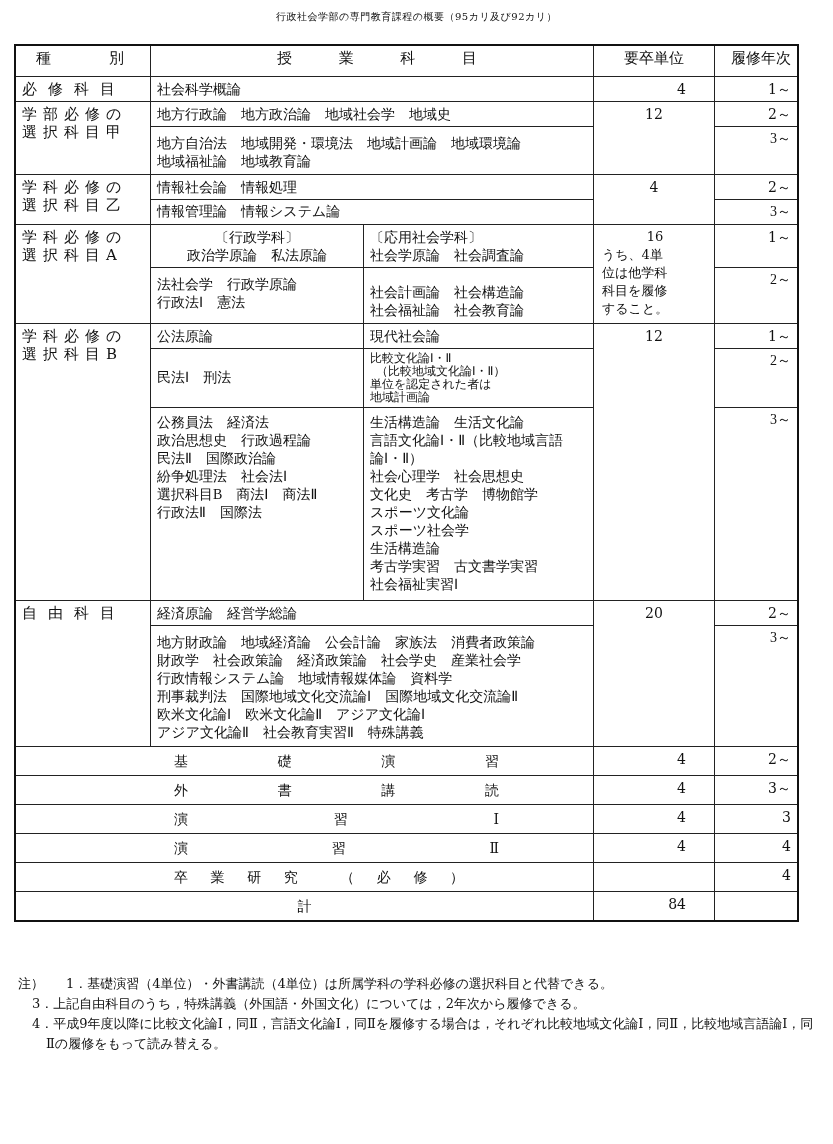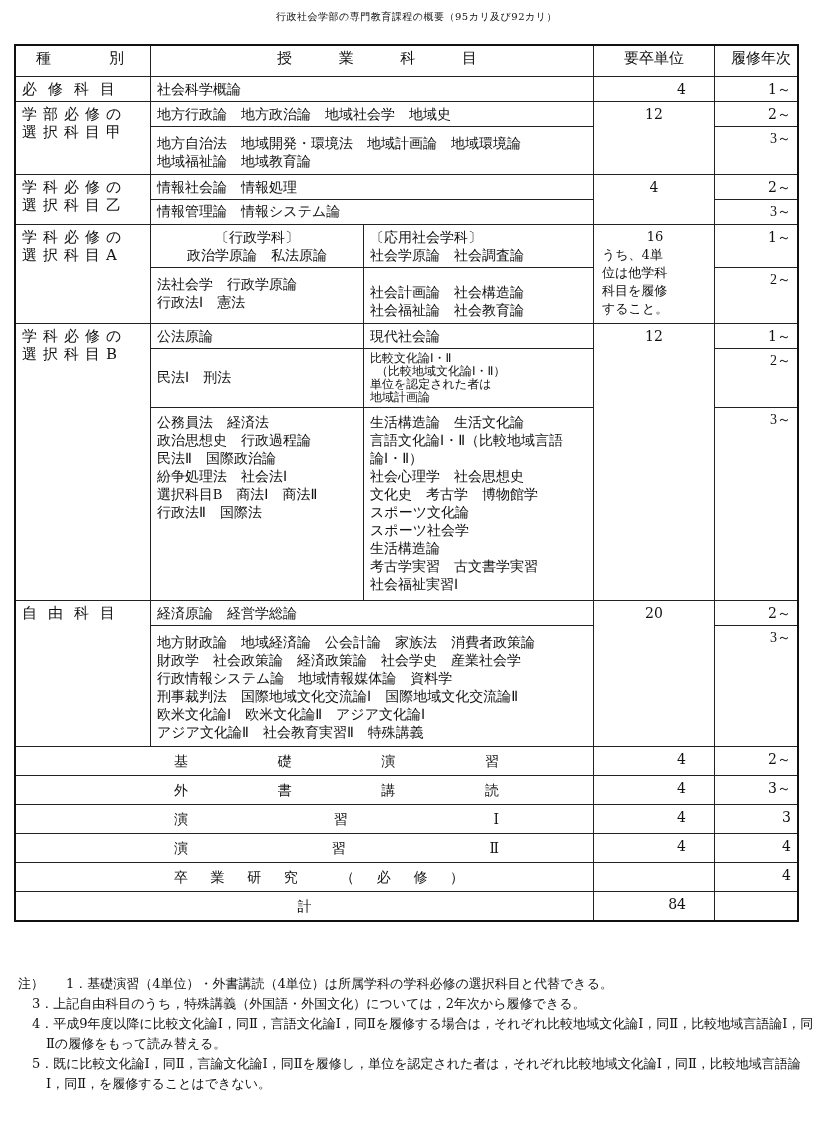--- a/index.html
+++ b/index.html
@@ -263,14 +263,13 @@
   </tr>
 </tbody>
   </table>
 
 <div class="notes">
   <span class="n n0">
     <span>注）</span><span style="margin-left:22px;">1．基礎演習（4単位）・外書講読（4単位）は所属学科の学科必修の選択科目と代替できる。</span>
   </span>
   <span class="n">3．上記自由科目のうち，特殊講義（外国語・外国文化）については，2年次から履修できる。</span>
   <span class="n">4．平成9年度以降に比較文化論Ⅰ，同Ⅱ，言語文化論Ⅰ，同Ⅱを履修する場合は，それぞれ比較地域文化論Ⅰ，同Ⅱ，比較地域言語論Ⅰ，同Ⅱの履修をもって読み替える。</span>
-  <span class="n">5．既に比較文化論Ⅰ，同Ⅱ，言論文化論Ⅰ，同Ⅱを履修し，単位を認定された者は，それぞれ比較地域文化論Ⅰ，同Ⅱ，比較地域言語論Ⅰ，同Ⅱ，を履修することはできない。</span>
 </div>
 
 </body></html>

